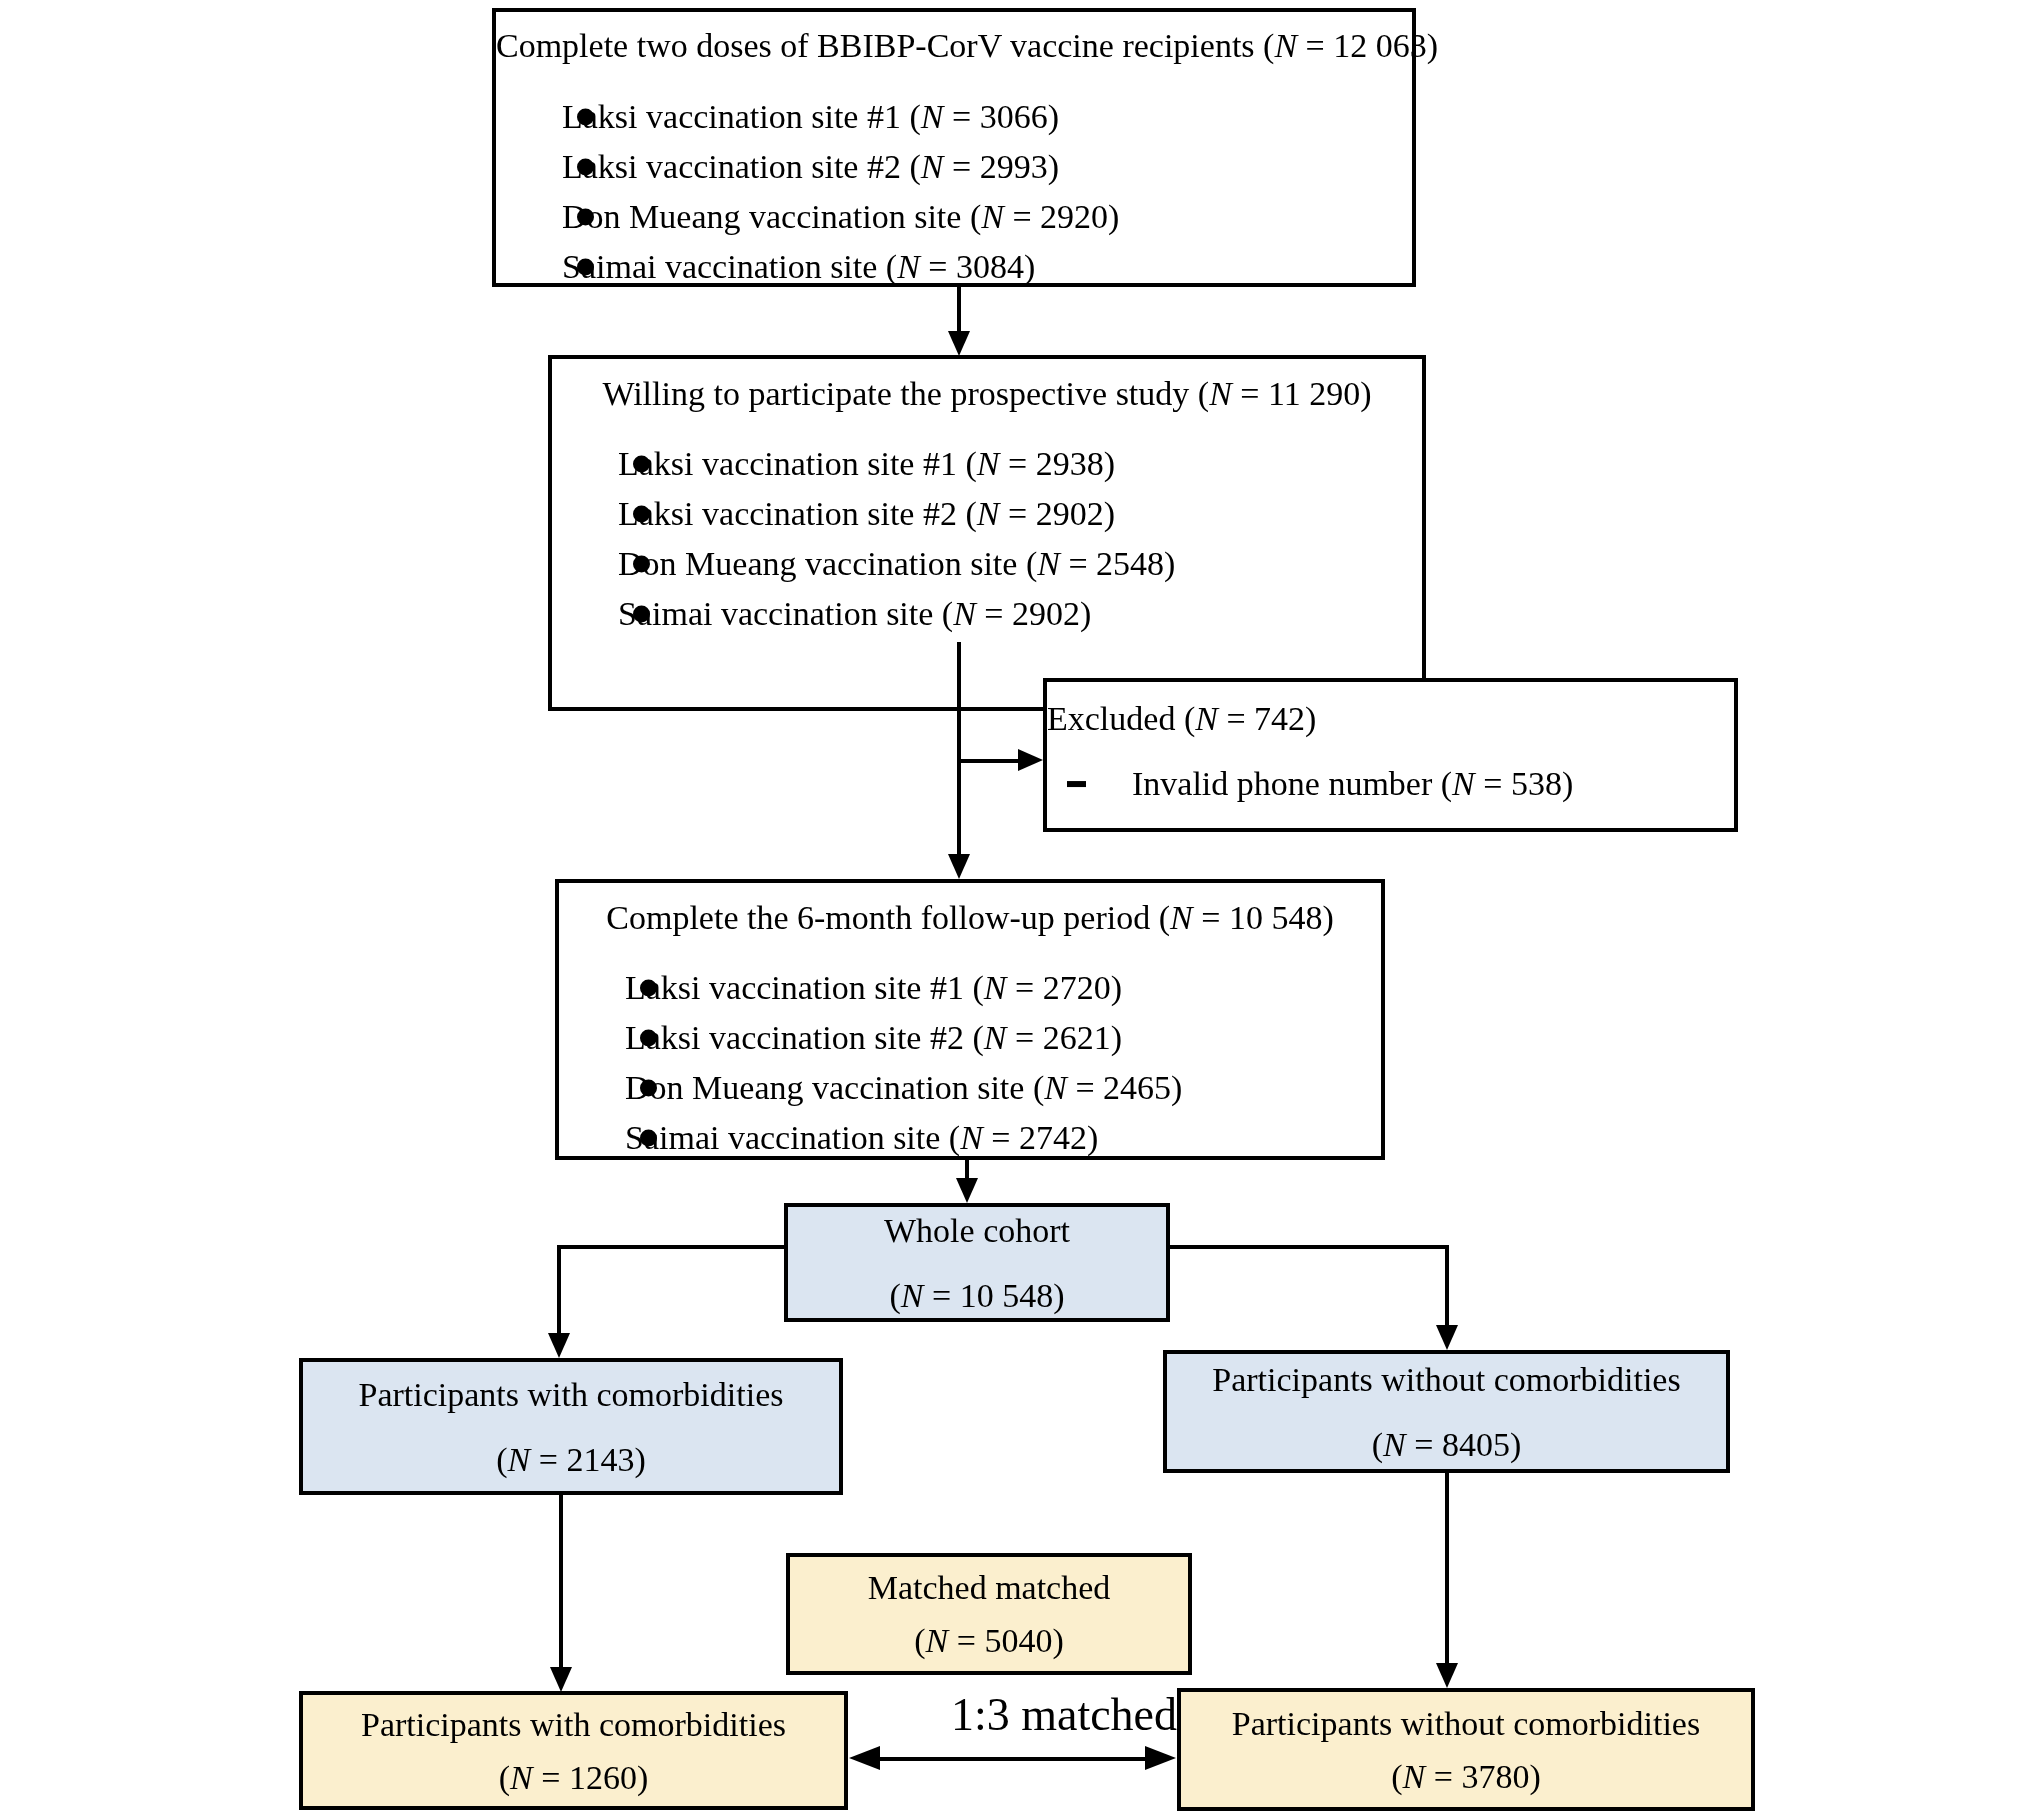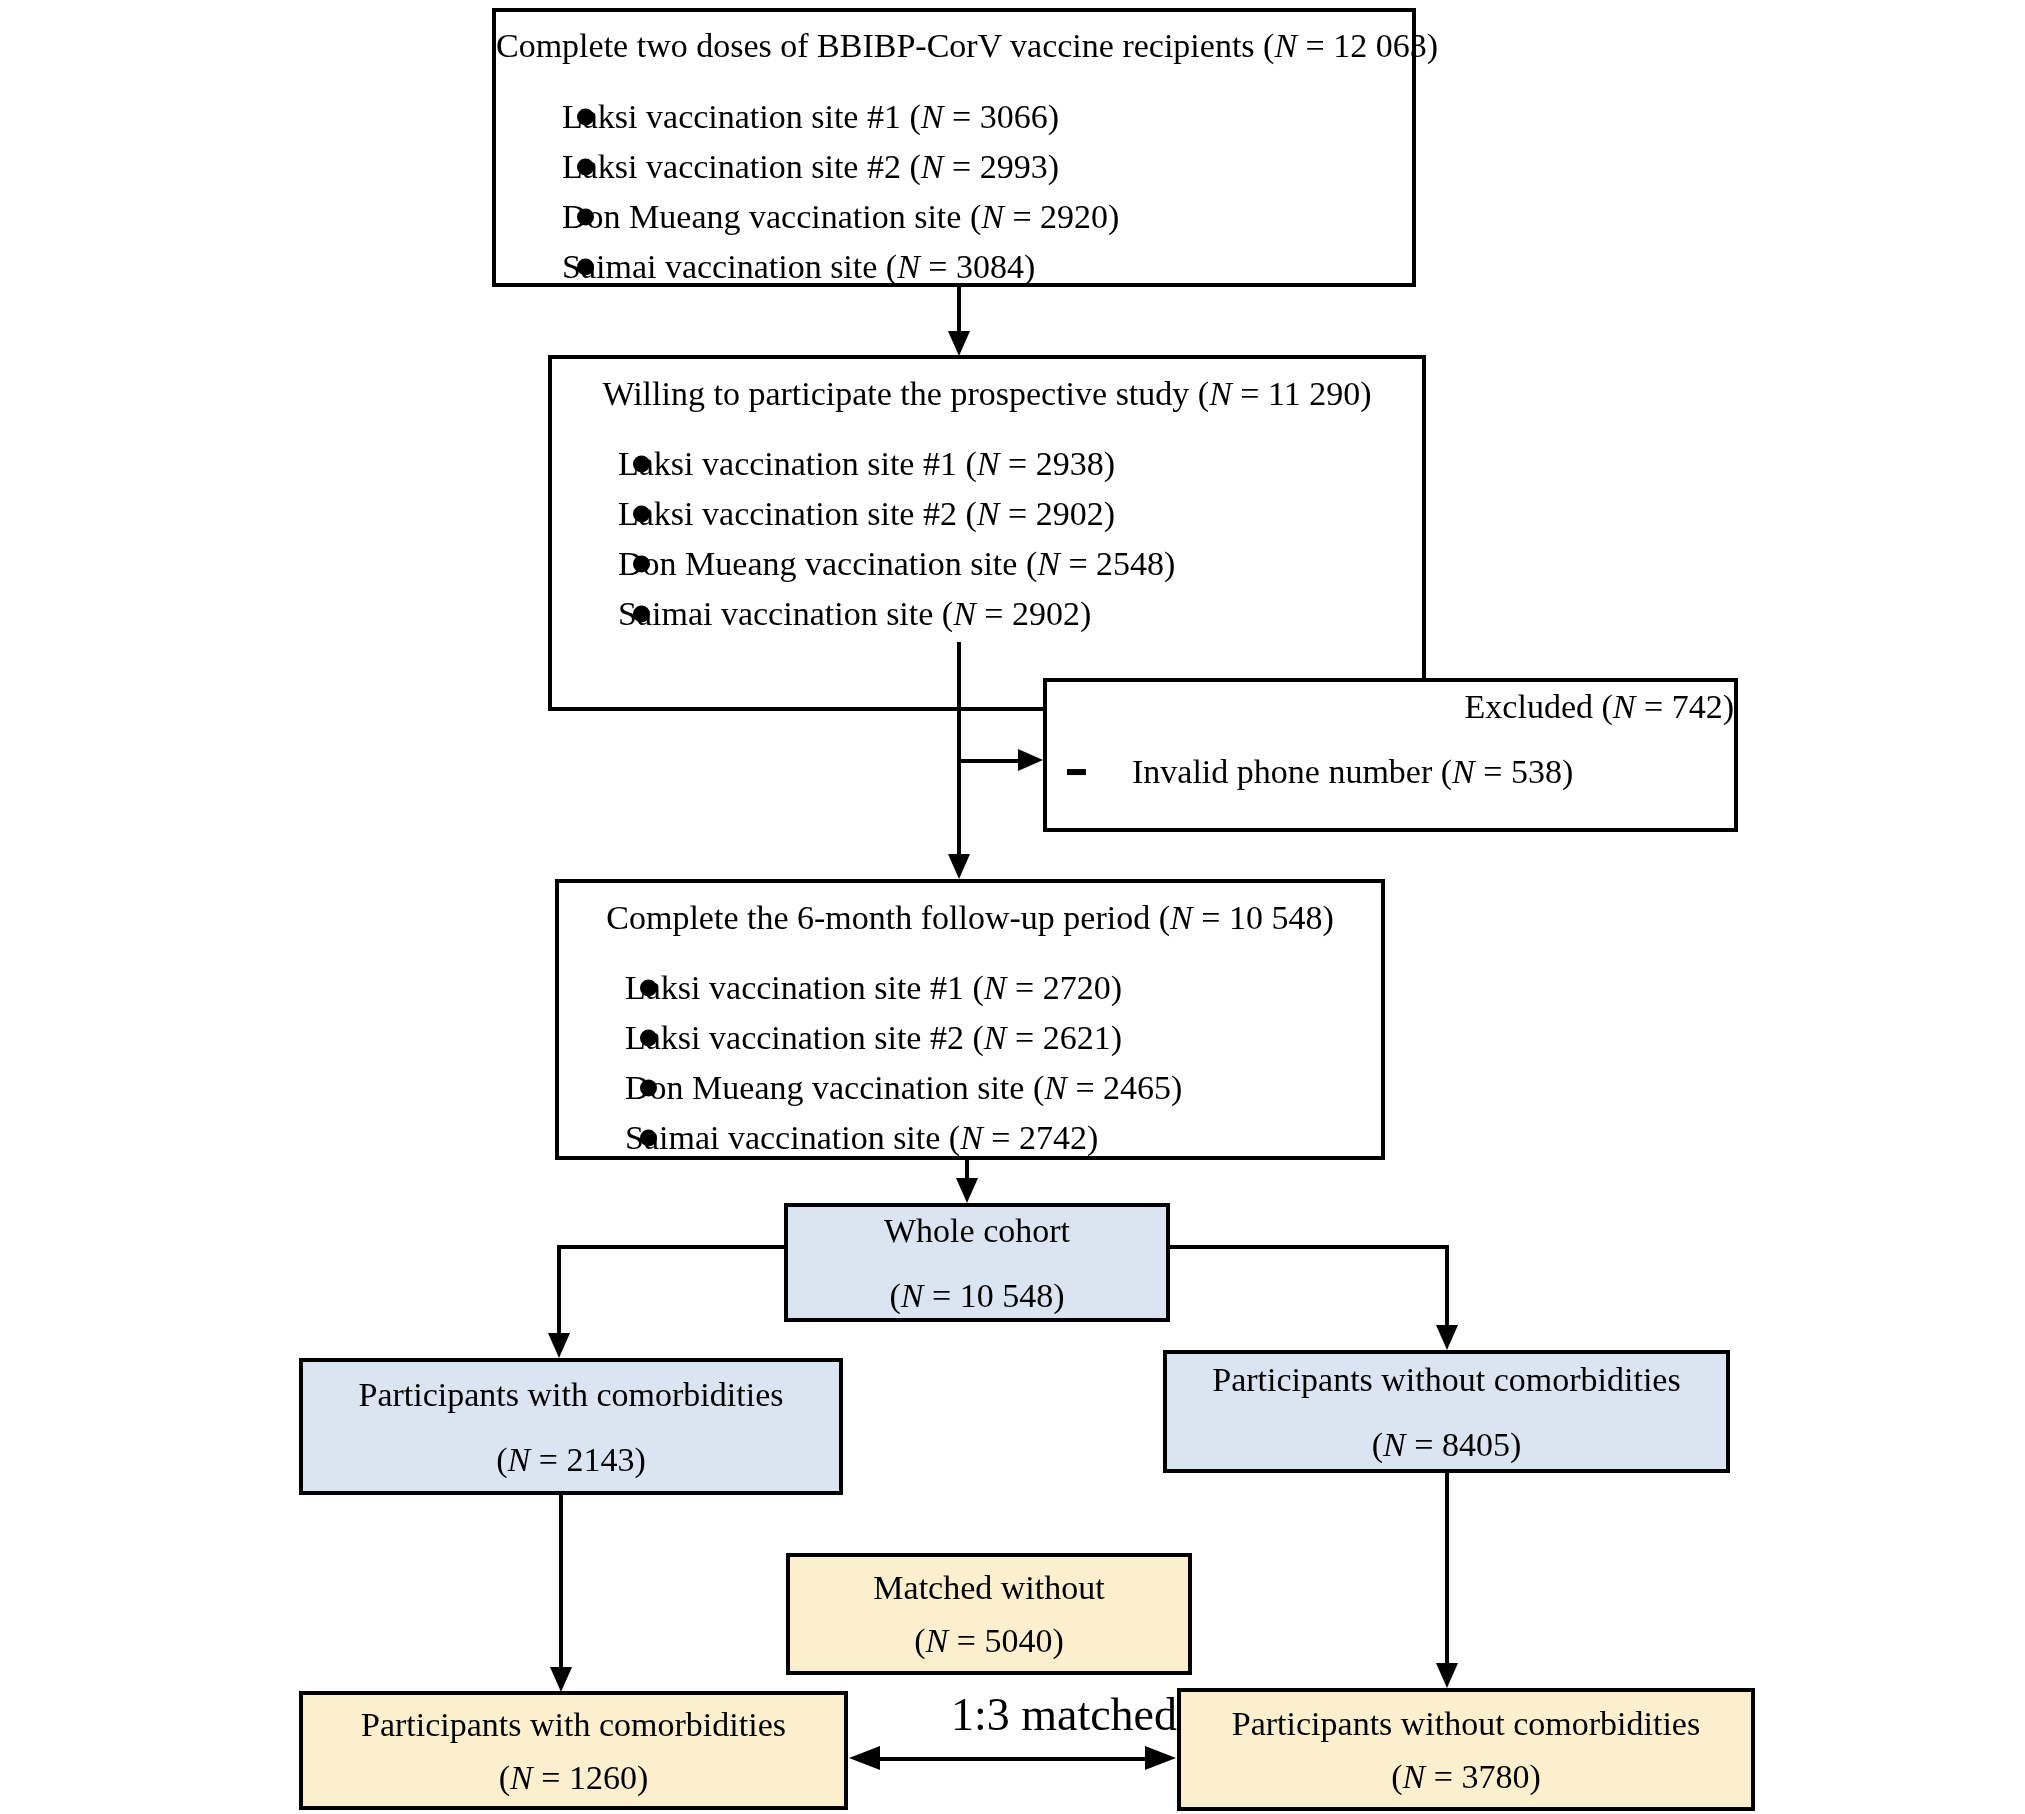--- a/index.html
+++ b/index.html
@@ -25,23 +25,23 @@
   }
   .fbox.blue   { background: #dbe5f1; gap: 12px; }
   .fbox.yellow { background: #fbefce; }
   .btitle {
     text-align: center;
     line-height: 47px;
     padding-top: 10.7px;
     white-space: nowrap;
   }
   .ctitle {
-    text-align: right;
+    text-align: left;
     line-height: 46px;
-    padding-top: 2px;
+    padding-top: 14px;
     white-space: nowrap;
   }
   ul.blist {
     list-style: none;
     margin: 22.5px 0 0 0;
     padding: 0;
   }
   ul.blist li {
     position: relative;
     line-height: 50px;
@@ -199,21 +199,21 @@
     <div>(<i>N</i> = 8405)</div>
   </div>
 
   <div class="vline" style="left:559px; top:1495px; height:173px;"></div>
   <div class="ah-down" style="left:550px; top:1667px;"></div>
 
   <div class="vline" style="left:1445px; top:1473px; height:190px;"></div>
   <div class="ah-down" style="left:1436px; top:1663px;"></div>
 
   <div class="fbox yellow center2" style="left:786px; top:1553px; width:406px; height:122px;">
-    <div>Matched without</div>
+    <div>Matched matched</div>
     <div>(<i>N</i> = 5040)</div>
   </div>
 
   <div class="fbox yellow center2" style="left:299px; top:1691px; width:549px; height:119px;">
     <div>Participants with comorbidities</div>
     <div>(<i>N</i> = 1260)</div>
   </div>
 
   <div class="fbox yellow center2" style="left:1177px; top:1688px; width:578px; height:123px;">
     <div>Participants without comorbidities</div>

